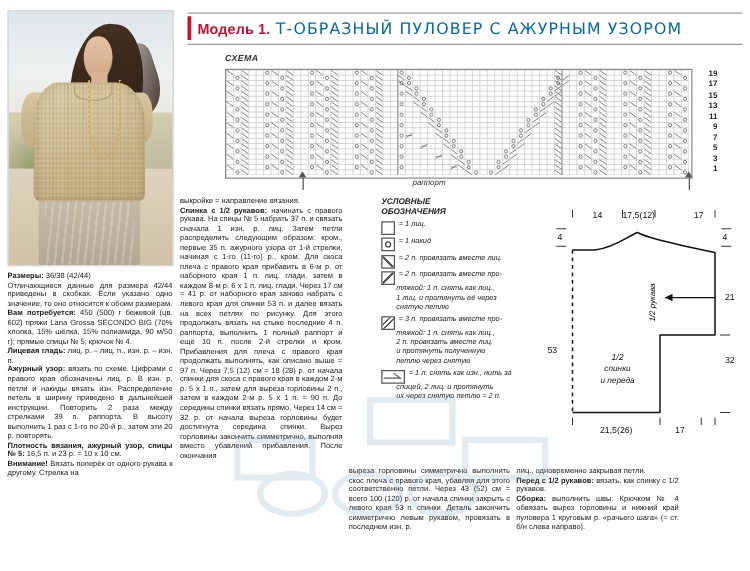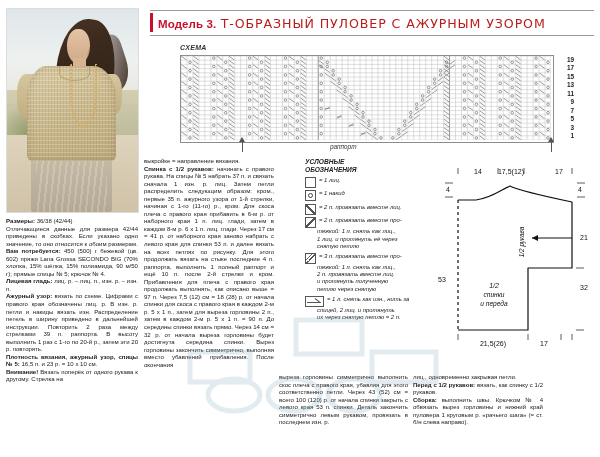--- a/index.html
+++ b/index.html
@@ -10,21 +10,21 @@
   }
   .page{position:absolute;inset:0;}
 
   
   .header{position:absolute;left:150px;top:10px;width:444px;height:26px;}
   .header-rule-top{position:absolute;left:0;top:0;width:444px;height:1px;background:#9a9a9a;}
   .header-rule-bot{position:absolute;left:0;top:25px;width:444px;height:1px;background:#9a9a9a;}
   .header-bar{position:absolute;left:0;top:3px;width:3px;height:19px;background:#c8102e;}
   .header-inner{position:absolute;left:8px;top:4px;white-space:nowrap;}
   .model-no{color:#c8102e;font-weight:bold;font-size:11.5px;letter-spacing:.1px;}
-  .model-title{color:#b91c1c;font-size:12.6px;letter-spacing:.9px;font-family:"DejaVu Sans",sans-serif;margin-top:20px;}
+  .model-title{color:#0369a1;font-size:12.6px;letter-spacing:.9px;font-family:"DejaVu Sans",sans-serif;margin-top:20px;}
 
   
   .photo-wrap{position:absolute;left:6px;top:8px;width:133px;height:205px;}
   .photo{position:absolute;inset:0;overflow:hidden;border:1px solid #dcdcdc;background:#cfd6d9;}
   .ph-sky{position:absolute;left:0;top:0;width:100%;height:47%;
     background:linear-gradient(#dfe6ea,#eef1f0 55%,#e7e4da);}
   .ph-dune{position:absolute;left:0;top:40%;width:100%;height:26%;
     background:linear-gradient(#cfcaa8,#b9b490);opacity:.85;}
   .ph-grass{position:absolute;left:0;top:44%;width:46%;height:18%;
     background:radial-gradient(ellipse at 40% 100%,#8e9a63 0%,#8e9a6300 62%);}
@@ -113,21 +113,21 @@
 </style>
 </head>
 <body>
 
 <div class="page">
 
   <div class="header">
     <div class="header-rule-top"></div>
     <div class="header-bar"></div>
     <div class="header-inner">
-      <span class="model-no">Модель 3.</span>
+      <span class="model-no">Модель 1.</span>
       <span class="model-title">Т-ОБРАЗНЫЙ ПУЛОВЕР С АЖУРНЫМ УЗОРОМ</span>
     </div>
     <div class="header-rule-bot"></div>
   </div>
 
   <div class="photo-wrap">
     <div class="photo">
       <div class="ph-sky"></div>
         <div class="ph-dune"></div>
         <div class="ph-grass"></div>

